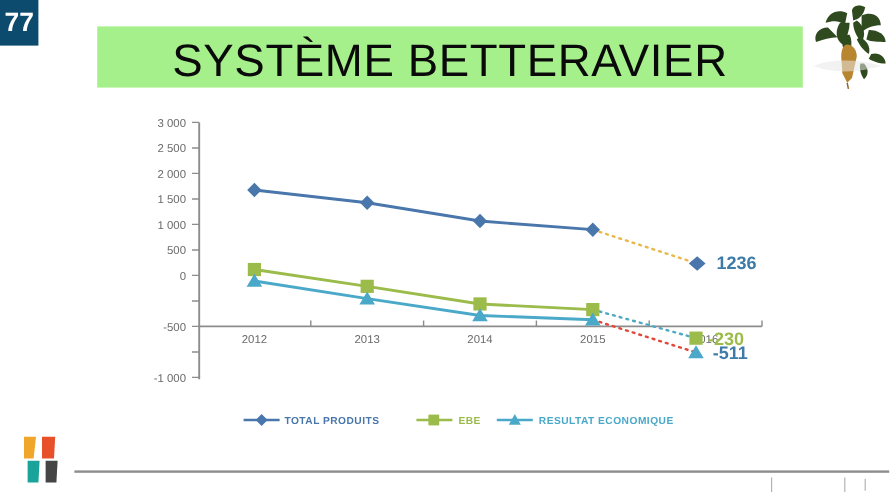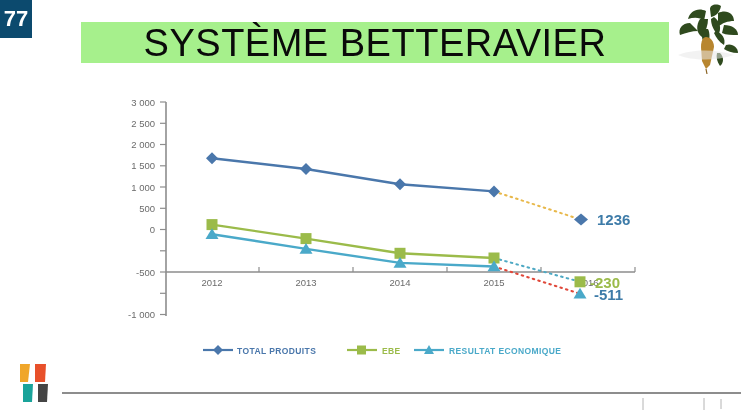--- a/index.html
+++ b/index.html
@@ -19,23 +19,23 @@
     background:#0c4a6e;
     color:#ffffff;
     font-size:22px; font-weight:bold;
     display:flex; align-items:center; justify-content:center;
     letter-spacing:0px;
   }
 
   
   .title-banner {
     position:absolute; left:81px; top:22px;
-    width:588px; height:41px;
+    width:588px; height:51px;
     background:#a6f08c;
-    display:flex; align-items:flex-start; justify-content:center;
+    display:flex; align-items:flex-end; justify-content:center;
   }
   .title-text {
     color:#0a0a0a;
     font-size:38px;
     font-weight:400;
     letter-spacing:0.5px;
     white-space:nowrap;
     font-family:"Liberation Sans", sans-serif;
   }
 

